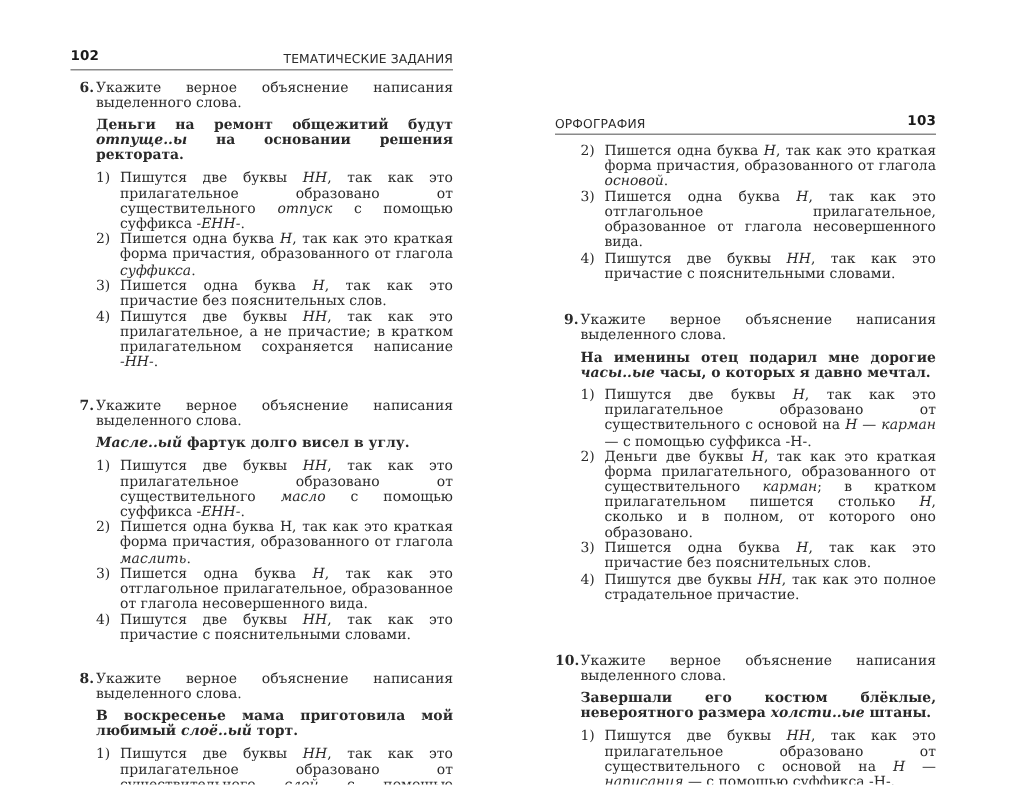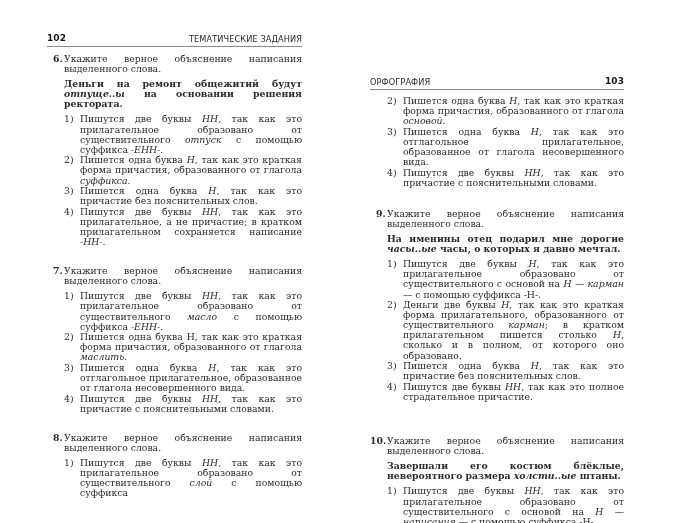--- a/index.html
+++ b/index.html
@@ -50,31 +50,33 @@
         <li class="opt"><span class="onum">1)</span><span>Пишутся две буквы </span><i>НН</i><span>, так как это прилагательное образовано от существительного </span><i>отпуск</i><span> с помощью суффикса </span><i>-ЕНН-</i><span>.</span></li>
         <li class="opt"><span class="onum">2)</span><span>Пишется одна буква </span><i>Н</i><span>, так как это краткая форма причастия, образованного от глагола </span><i>суффикса</i><span>.</span></li>
         <li class="opt"><span class="onum">3)</span><span>Пишется одна буква </span><i>Н</i><span>, так как это причастие без пояснительных слов.</span></li>
         <li class="opt"><span class="onum">4)</span><span>Пишутся две буквы </span><i>НН</i><span>, так как это прилагательное, а не причастие; в кратком прилагательном сохраняется написание </span><i>-НН-</i><span>.</span></li>
       </ul>
     </div>
 
     <div class="task">
       <span class="tnum">7.</span>
       <p class="prompt">Укажите верное объяснение написания выделенного слова.</p>
+      <p class="sentence"><span></span><i>Масле..ый</i><span> фартук долго висел в углу.</span></p>
       <ul class="opts">
         <li class="opt"><span class="onum">1)</span><span>Пишутся две буквы </span><i>НН</i><span>, так как это прилагательное образовано от существительного </span><i>масло</i><span> с помощью суффикса </span><i>-ЕНН-</i><span>.</span></li>
         <li class="opt"><span class="onum">2)</span><span>Пишется одна буква Н, так как это краткая форма причастия, образованного от глагола </span><i>маслить</i><span>.</span></li>
         <li class="opt"><span class="onum">3)</span><span>Пишется одна буква </span><i>Н</i><span>, так как это отглагольное прилагательное, образованное от глагола несовершенного вида.</span></li>
         <li class="opt"><span class="onum">4)</span><span>Пишутся две буквы </span><i>НН</i><span>, так как это причастие с пояснительными словами.</span></li>
       </ul>
     </div>
 
     <div class="task">
       <span class="tnum">8.</span>
       <p class="prompt">Укажите верное объяснение написания выделенного слова.</p>
+      <p class="sentence"><span>В воскресенье мама приготовила мой любимый </span><i>слоё..ый</i><span> торт.</span></p>
       <ul class="opts">
         <li class="opt"><span class="onum">1)</span><span>Пишутся две буквы </span><i>НН</i><span>, так как это прилагательное образовано от существительного </span><i>слой</i><span> с помощью суффикса </span></li>
       </ul>
     </div>
   </div>
 </div>
 
 <div class="page right">
   <div class="header">
     <span class="title">ОРФОГРАФИЯ</span>

